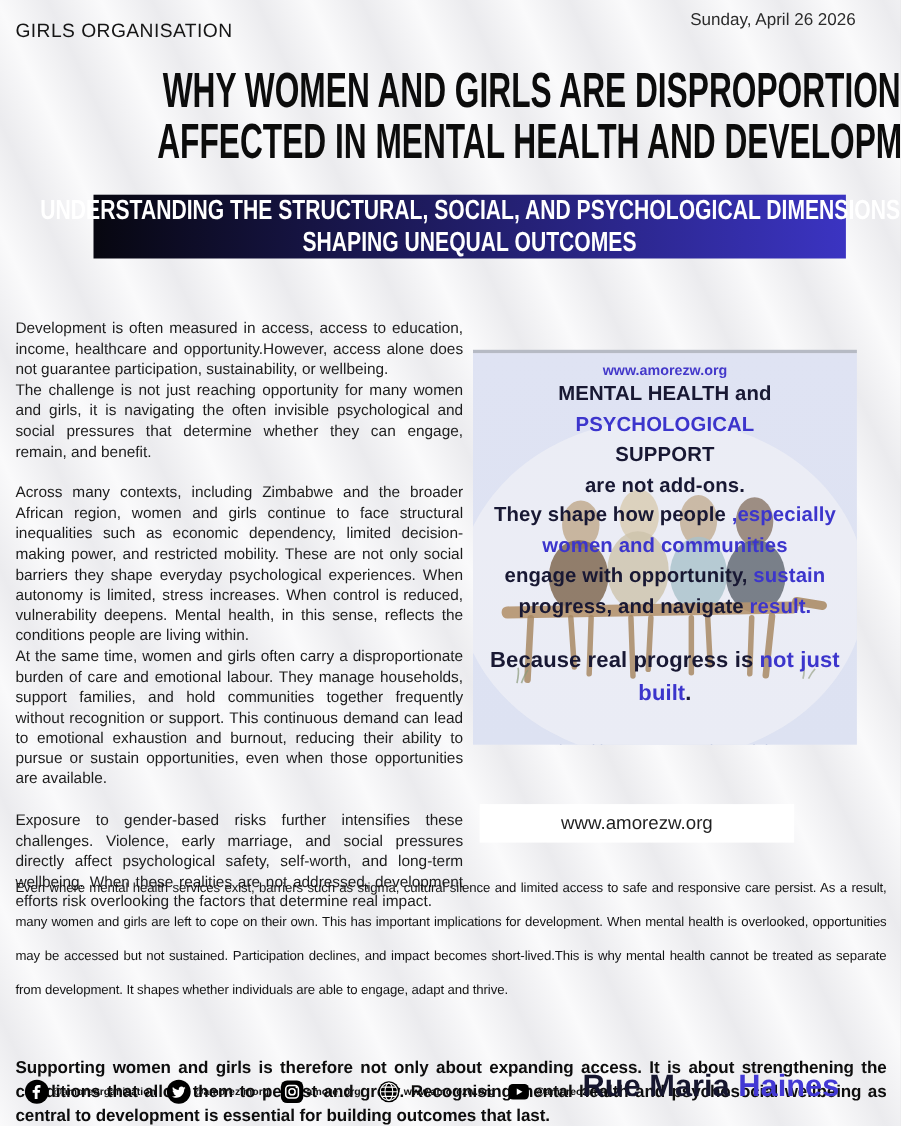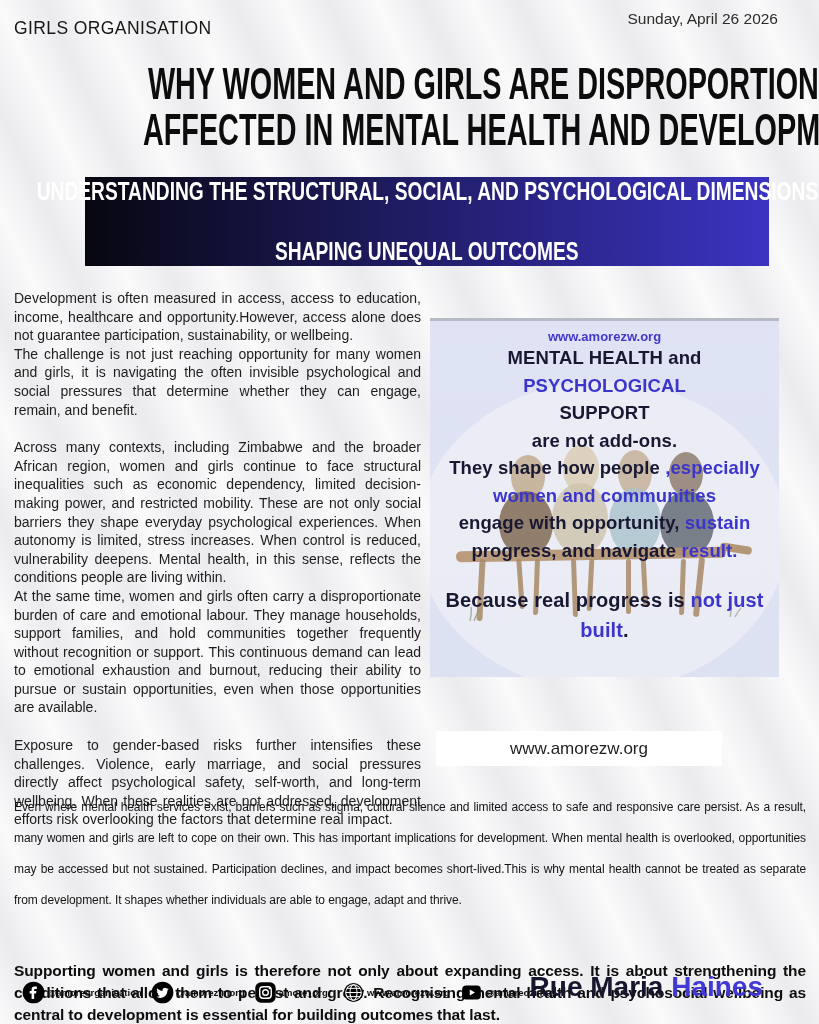--- a/index.html
+++ b/index.html
@@ -9,21 +9,21 @@
     background:repeating-linear-gradient(65deg,#fafafb 0px,#ebebee 42px,#fafafb 86px);
   }
   
   .org-name{position:absolute;left:14px;top:18px;font-size:17.5px;letter-spacing:.4px;color:#161616;}
   .issue-date{position:absolute;right:41px;top:10px;font-size:15.5px;color:#2b2b2b;}
   
   .cond{display:inline-block;font-weight:800;white-space:nowrap;transform:scale(0.72,1.12);transform-origin:50% 50%;}
   .main-title{position:absolute;left:0;top:60px;width:100%;text-align:center;color:#0c0c0c;}
   .main-title .t-line{height:46px;line-height:46px;font-size:40px;}
   
-  .banner{position:absolute;left:85px;top:177px;width:684px;height:89px;display:flex;flex-direction:column;justify-content:space-between;align-items:center;color:#ffffff;}
+  .banner{position:absolute;left:85px;top:177px;width:684px;height:58px;display:flex;flex-direction:column;justify-content:flex-start;align-items:center;color:#ffffff;}
   .banner .b-line{height:29px;line-height:29px;font-size:24px;}
   .banner .cond{transform:scale(0.80,1.05);}
   
   .article{position:absolute;left:14px;top:289px;width:407px;font-size:14px;line-height:18.6px;color:#1d1d1d;text-align:justify;}
   .article p{margin:0;}
   .article p.gap{margin-top:19px;}
   
   .card{position:absolute;left:430px;top:318px;width:349px;height:356px;overflow:hidden;border-top:3px solid #b6bac4;}
   .card .scene{position:absolute;left:0;top:0;z-index:0;}
   .card-content{position:relative;z-index:1;padding-top:5px;text-align:center;font-weight:700;}

